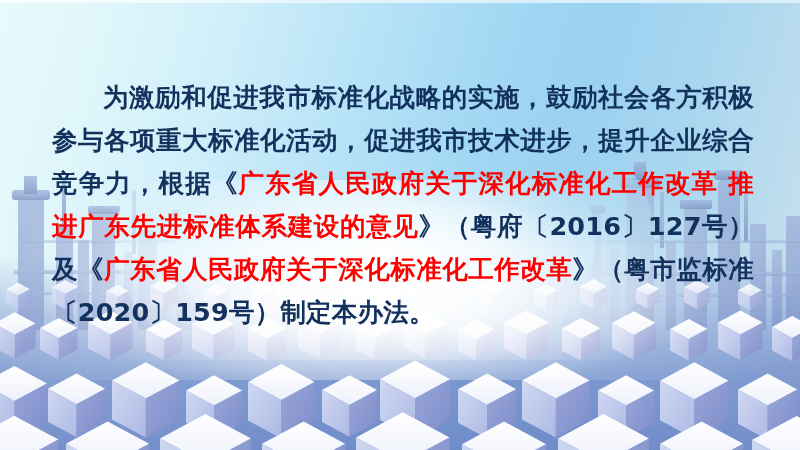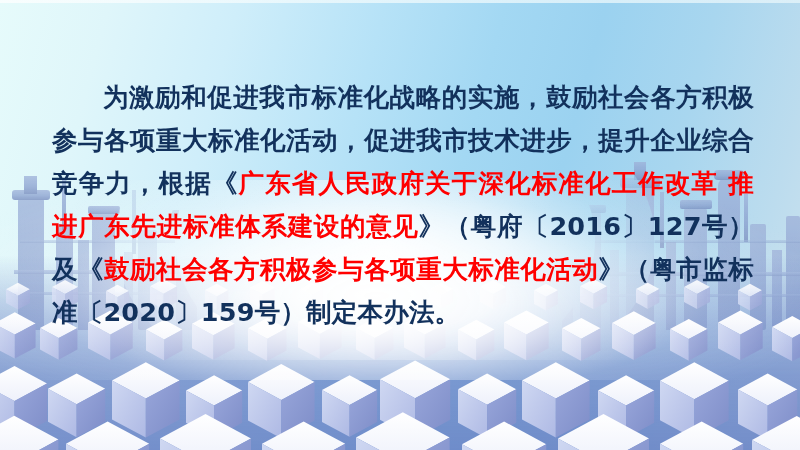--- a/index.html
+++ b/index.html
@@ -515,16 +515,16 @@
           <polygon points="52,18 26,32 26,62 52,48" fill="url(#cRight)"></polygon>
         </g>
       </g>
     </svg>
   </div>
 
   <div class="bg-bloom"></div>
   <div class="bg-haze"></div>
 
   <div class="text-block">
-    <p class="para"><span class="nm">为激励和促进我市标准化战略的实施，鼓励社会各方积极参与各项重大标准化活动，促进我市技术进步，提升企业综合竞争力，根据《</span><span class="hl">广东省人民政府关于深化标准化工作改革 推进广东先进标准体系建设的意见</span><span class="nm">》（粤府〔2016〕127号）及《</span><span class="hl">鼓励社会各方积极参与各项重大标准化活动</span><span class="nm">》（粤市监标准〔2020〕159号）制定本办法。</span></p>
+    <p class="para"><span class="nm">为激励和促进我市标准化战略的实施，鼓励社会各方积极参与各项重大标准化活动，促进我市技术进步，提升企业综合竞争力，根据《</span><span class="hl">广东省人民政府关于深化标准化工作改革 推进广东先进标准体系建设的意见</span><span class="nm">》（粤府〔2016〕127号）及《</span><span class="hl">广东省人民政府关于深化标准化工作改革</span><span class="nm">》（粤市监标准〔2020〕159号）制定本办法。</span></p>
   </div>
 
 </div>
 
 </body></html>

